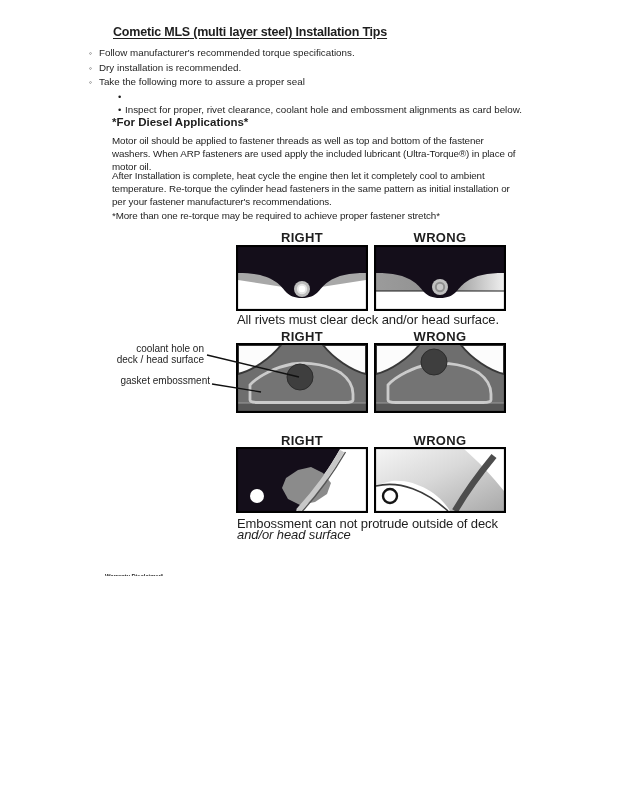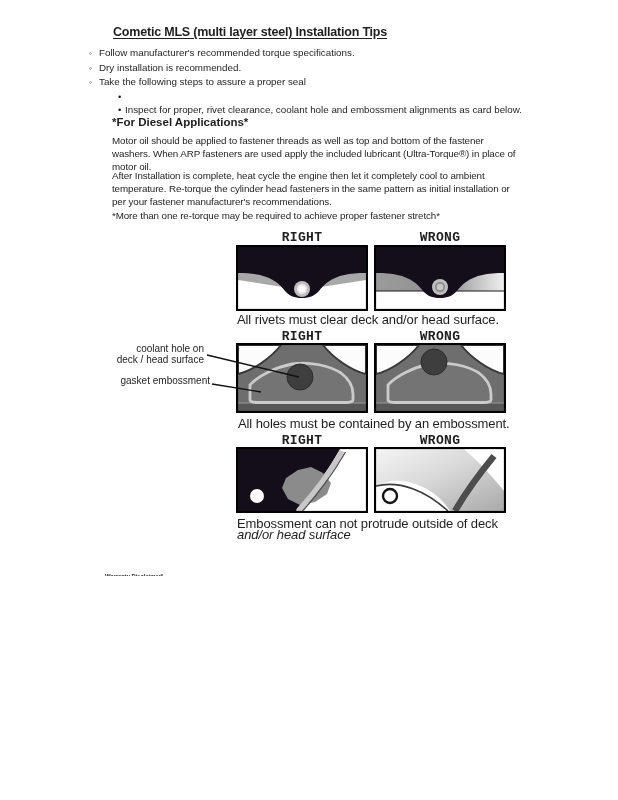--- a/index.html
+++ b/index.html
@@ -15,21 +15,21 @@
   .tips{left:89px;top:46px;font-size:9.8px;line-height:13.6px;white-space:nowrap;}
   .tip-row{display:flex;align-items:baseline;}
   .tip-row .mk{width:10px;font-size:8.5px;}
   .tip-row.sub{padding-left:29px;}
   .tip-row.sub .mk{width:7px;font-size:9.5px;}
   .h2{left:112px;top:116px;font-size:11.5px;font-weight:bold;white-space:nowrap;}
   .para{left:112px;width:404px;font-size:9.8px;line-height:13.2px;letter-spacing:-0.1px;}
   .p1{top:134px;}
   .p2{top:169px;}
   .p3{top:209px;white-space:nowrap;}
-  .rw-label{width:132px;text-align:center;font-size:13px;font-weight:bold;letter-spacing:0.3px;white-space:nowrap;font-family:Liberation Mono, monospace;}
+  .rw-label{width:132px;text-align:center;font-size:13px;font-weight:bold;letter-spacing:0.3px;white-space:nowrap;}
   .panel{width:132px;}
   .cap{font-size:13px;letter-spacing:-0.1px;white-space:nowrap;}
   .annot{font-size:10px;line-height:10.6px;text-align:right;white-space:nowrap;}
   .legal{
     left:105px;top:573px;width:412px;font-size:5.8px;line-height:7px;
     color:#2a2a2a;letter-spacing:0;
   }
   .legal p{margin:0;}
   .legal p.gap{margin-top:4px;}
   .legal .lg-head{font-weight:bold;}
@@ -47,21 +47,21 @@
     <div class="tip-row">
       <span class="mk">◦</span>
       <span>Follow manufacturer's recommended torque specifications.</span>
     </div>
     <div class="tip-row">
       <span class="mk">◦</span>
       <span>Dry installation is recommended.</span>
     </div>
     <div class="tip-row">
       <span class="mk">◦</span>
-      <span>Take the following steps to assure a proper seal</span>
+      <span>Take the following more to assure a proper seal</span>
     </div>
     <div class="tip-row sub">
       <span class="mk">•</span>
     </div>
     <div class="tip-row sub">
       <span class="mk">•</span>
       <span>Inspect for proper, rivet clearance, coolant hole and embossment alignments as card below.</span>
     </div>
   </div>
 
@@ -133,21 +133,20 @@
     <path d="M14,57 V42 C22,33 40,24 56,21 C74,18 94,23 105,30 C113,36 117,44 117,51 V57 C117,58.5 114,59.5 109,59.5 H22 C17,59.5 14,58.5 14,57 Z" fill="#747474" stroke="#cbcbcb" stroke-width="2.8"></path>
     <circle cx="60" cy="19" r="13" fill="#3e3e3e" stroke="#2c2c2c" stroke-width="1"></circle>
     <rect x="1" y="1" width="130" height="68" fill="none" stroke="#000000" stroke-width="2.2"></rect>
   </svg>
 
   <svg class="abs" style="left:204px;top:342px;z-index:5;pointer-events:none;" width="110" height="60" viewBox="0 0 110 60">
     <line x1="3" y1="13" x2="95" y2="35" stroke="#111111" stroke-width="1.3"></line>
     <line x1="8" y1="42" x2="57" y2="50" stroke="#111111" stroke-width="1.3"></line>
   </svg>
 
-  <div class="abs cap" style="left:238px;top:416px;">All holes must be contained by an embossment.</div>
 
   <div class="abs rw-label" style="left:236px;top:433px;">RIGHT</div>
   <div class="abs rw-label" style="left:374px;top:433px;">WRONG</div>
 
   <svg class="abs panel" style="left:236px;top:447px;" width="132" height="66" viewBox="0 0 132 66">
     <rect x="0" y="0" width="132" height="66" fill="#ffffff"></rect>
     <path d="M2,2 H104 C94,20 80,40 60,64 H2 Z" fill="#140e1a"></path>
     <path d="M50,31 L62,23 L75,20 L87,26 L95,36 L91,47 L79,55 L64,58 L52,52 L46,41 Z" fill="#8b8b8b"></path>
     <path d="M106,4 C96,22 82,42 62,64" fill="none" stroke="#c8c8c8" stroke-width="5"></path>
     <path d="M109.5,5 C99,23 86,43 66.5,64" fill="none" stroke="#555555" stroke-width="1.4"></path>

